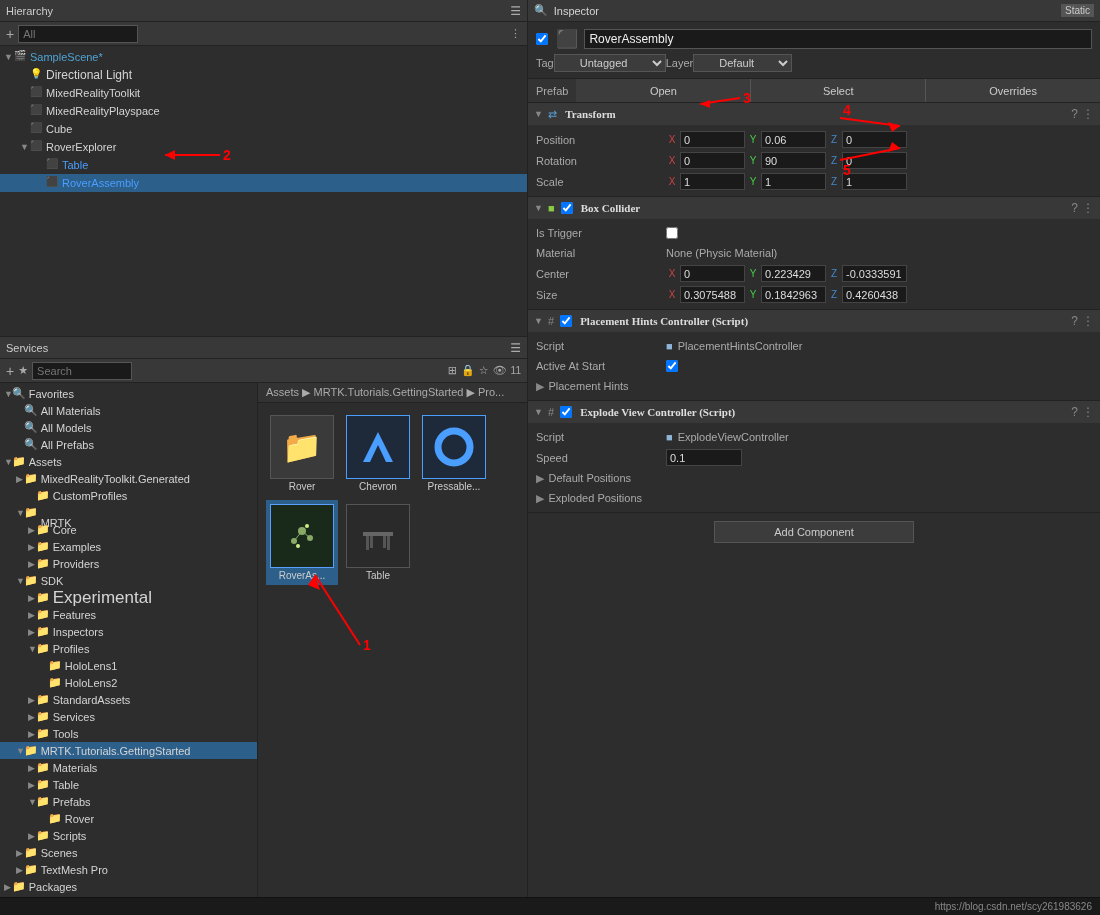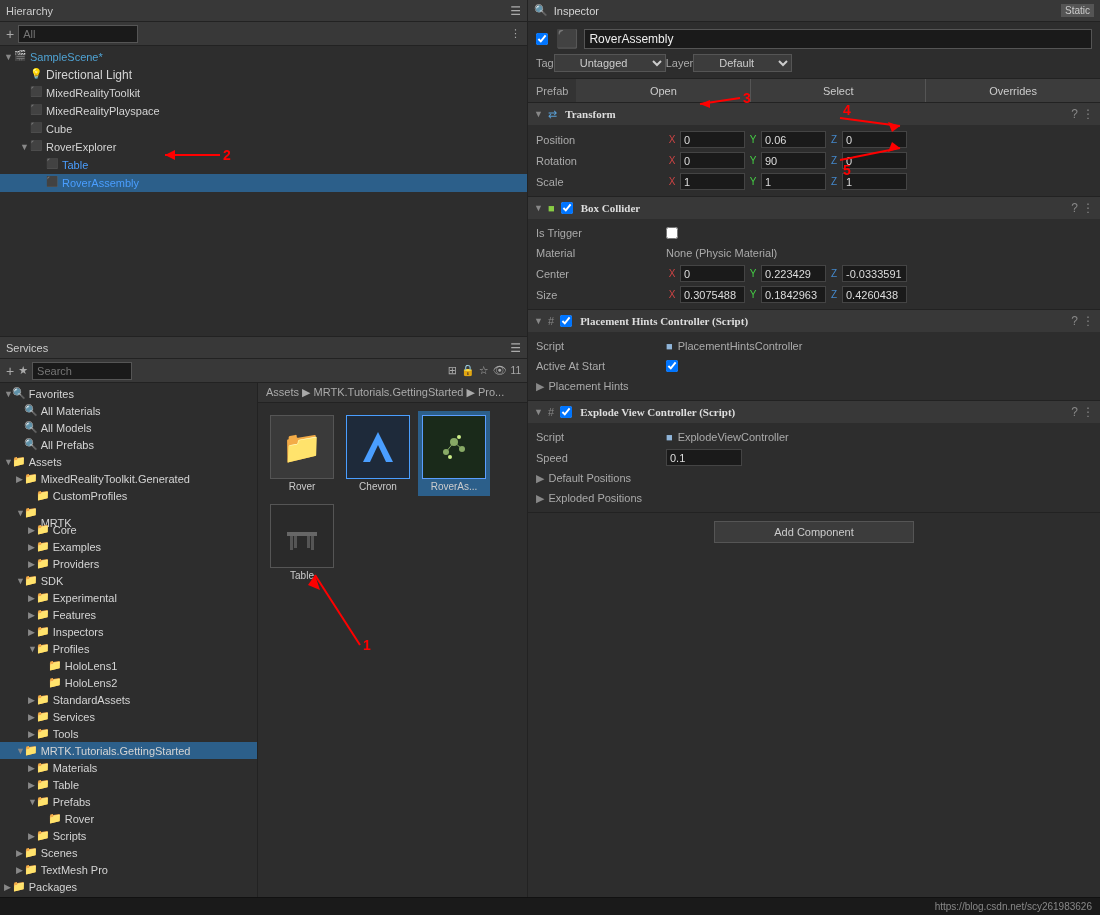--- a/index.html
+++ b/index.html
@@ -571,21 +571,21 @@
               <span style="font-size:11px;">Providers</span>
             </div>
             <div class="file-tree-item" style="padding-left:16px;">
               <span style="width:8px; font-size:9px; color:#888;">▼</span>
               <span style="color:#dcb67a; margin-right:3px;">📁</span>
               <span style="font-size:11px;">SDK</span>
             </div>
             <div class="file-tree-item" style="padding-left:28px;">
               <span style="width:8px; font-size:9px; color:#888;">▶</span>
               <span style="color:#dcb67a; margin-right:3px;">📁</span>
-              <span style="font-size:11px;">Experimental</span>
+              <span style="font-size:17px;">Experimental</span>
             </div>
             <div class="file-tree-item" style="padding-left:28px;">
               <span style="width:8px; font-size:9px; color:#888;">▶</span>
               <span style="color:#dcb67a; margin-right:3px;">📁</span>
               <span style="font-size:11px;">Features</span>
             </div>
             <div class="file-tree-item" style="padding-left:28px;">
               <span style="width:8px; font-size:9px; color:#888;">▶</span>
               <span style="color:#dcb67a; margin-right:3px;">📁</span>
               <span style="font-size:11px;text-align:center;">Inspectors</span>
@@ -683,20 +683,28 @@
 
               <div class="asset-item">
                 <div class="asset-thumb" style="background:#1e2a3a; border:1px solid #4a9eff;">
                   <svg width="40" height="40" viewBox="0 0 40 40">
                     <polygon points="5,35 20,5 35,35 28,35 20,18 12,35" fill="#4a9eff"></polygon>
                   </svg>
                 </div>
                 <span class="asset-label">Chevron</span>
               </div>
 
+              <div class="asset-item">
+                <div class="asset-thumb" style="background:#1e2a3a; border:1px solid #4a9eff;">
+                  <svg width="40" height="40" viewBox="0 0 40 40">
+                    <ellipse cx="20" cy="20" rx="16" ry="16" fill="none" stroke="#4a9eff" stroke-width="7"></ellipse>
+                  </svg>
+                </div>
+                <span class="asset-label">Pressable...</span>
+              </div>
 
               <div class="asset-item selected" style="background:#2c5f8a;">
                 <div class="asset-thumb" style="background:#1a2a1a; border:1px solid #5a9eff;">
                   <svg width="40" height="40" viewBox="0 0 40 40">
                     <circle cx="12" cy="25" r="3" fill="#88aa66"></circle>
                     <circle cx="20" cy="15" r="4" fill="#88aa66"></circle>
                     <circle cx="28" cy="22" r="3" fill="#88aa66"></circle>
                     <circle cx="16" cy="30" r="2" fill="#ccee88"></circle>
                     <circle cx="25" cy="10" r="2" fill="#ccee88"></circle>
                     <line x1="12" y1="25" x2="20" y2="15" stroke="#88aa66" stroke-width="1"></line>

